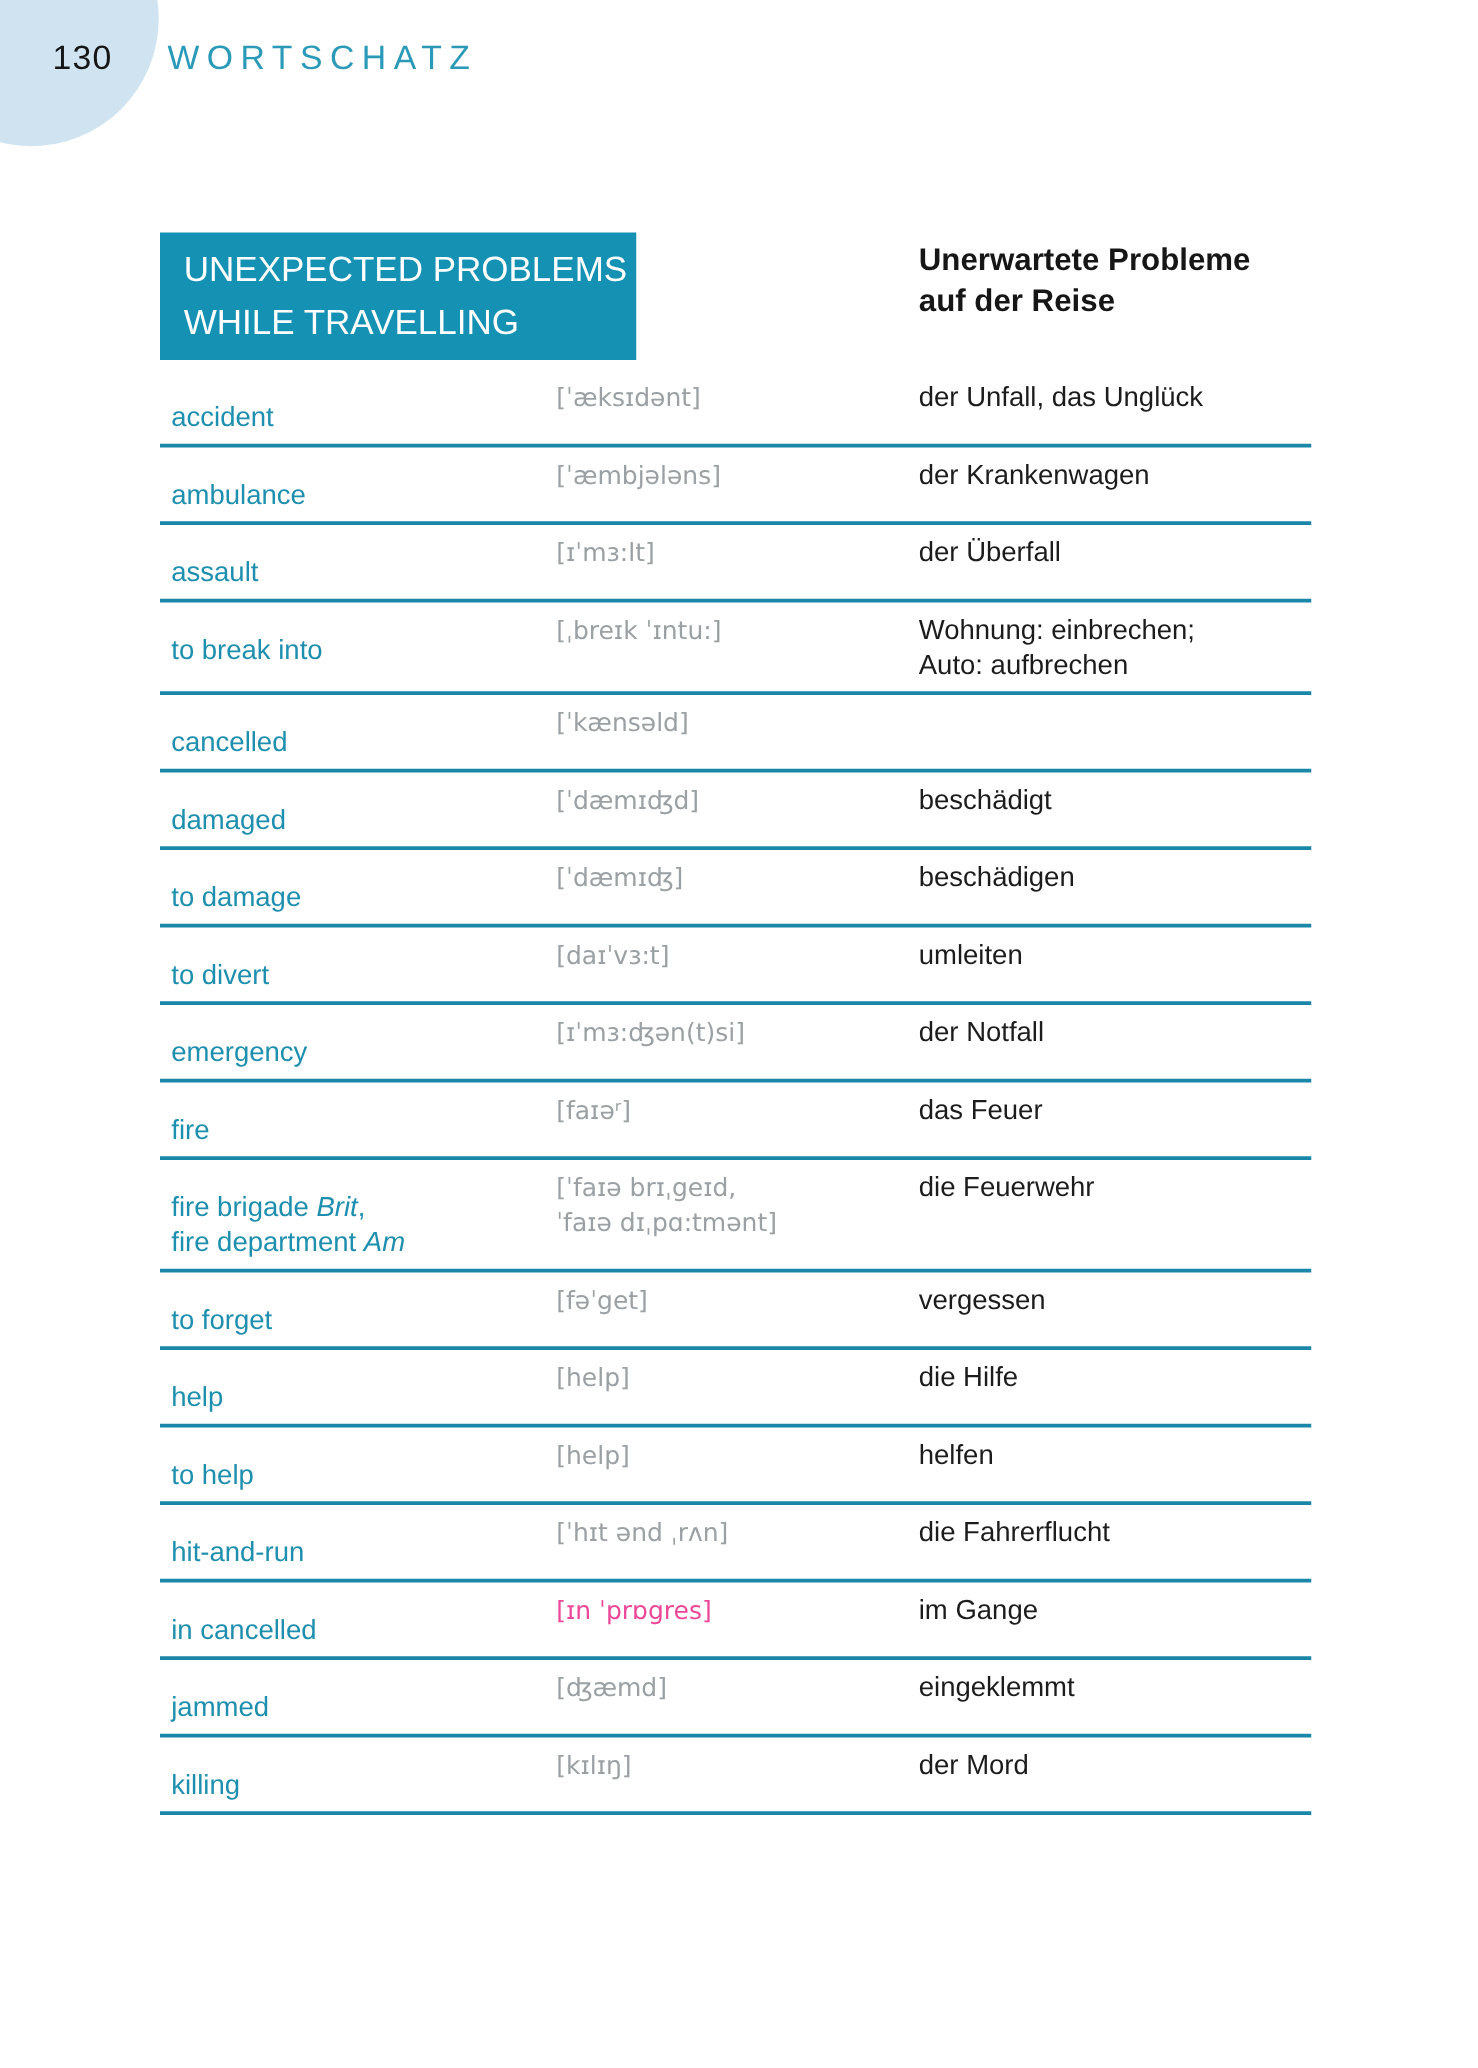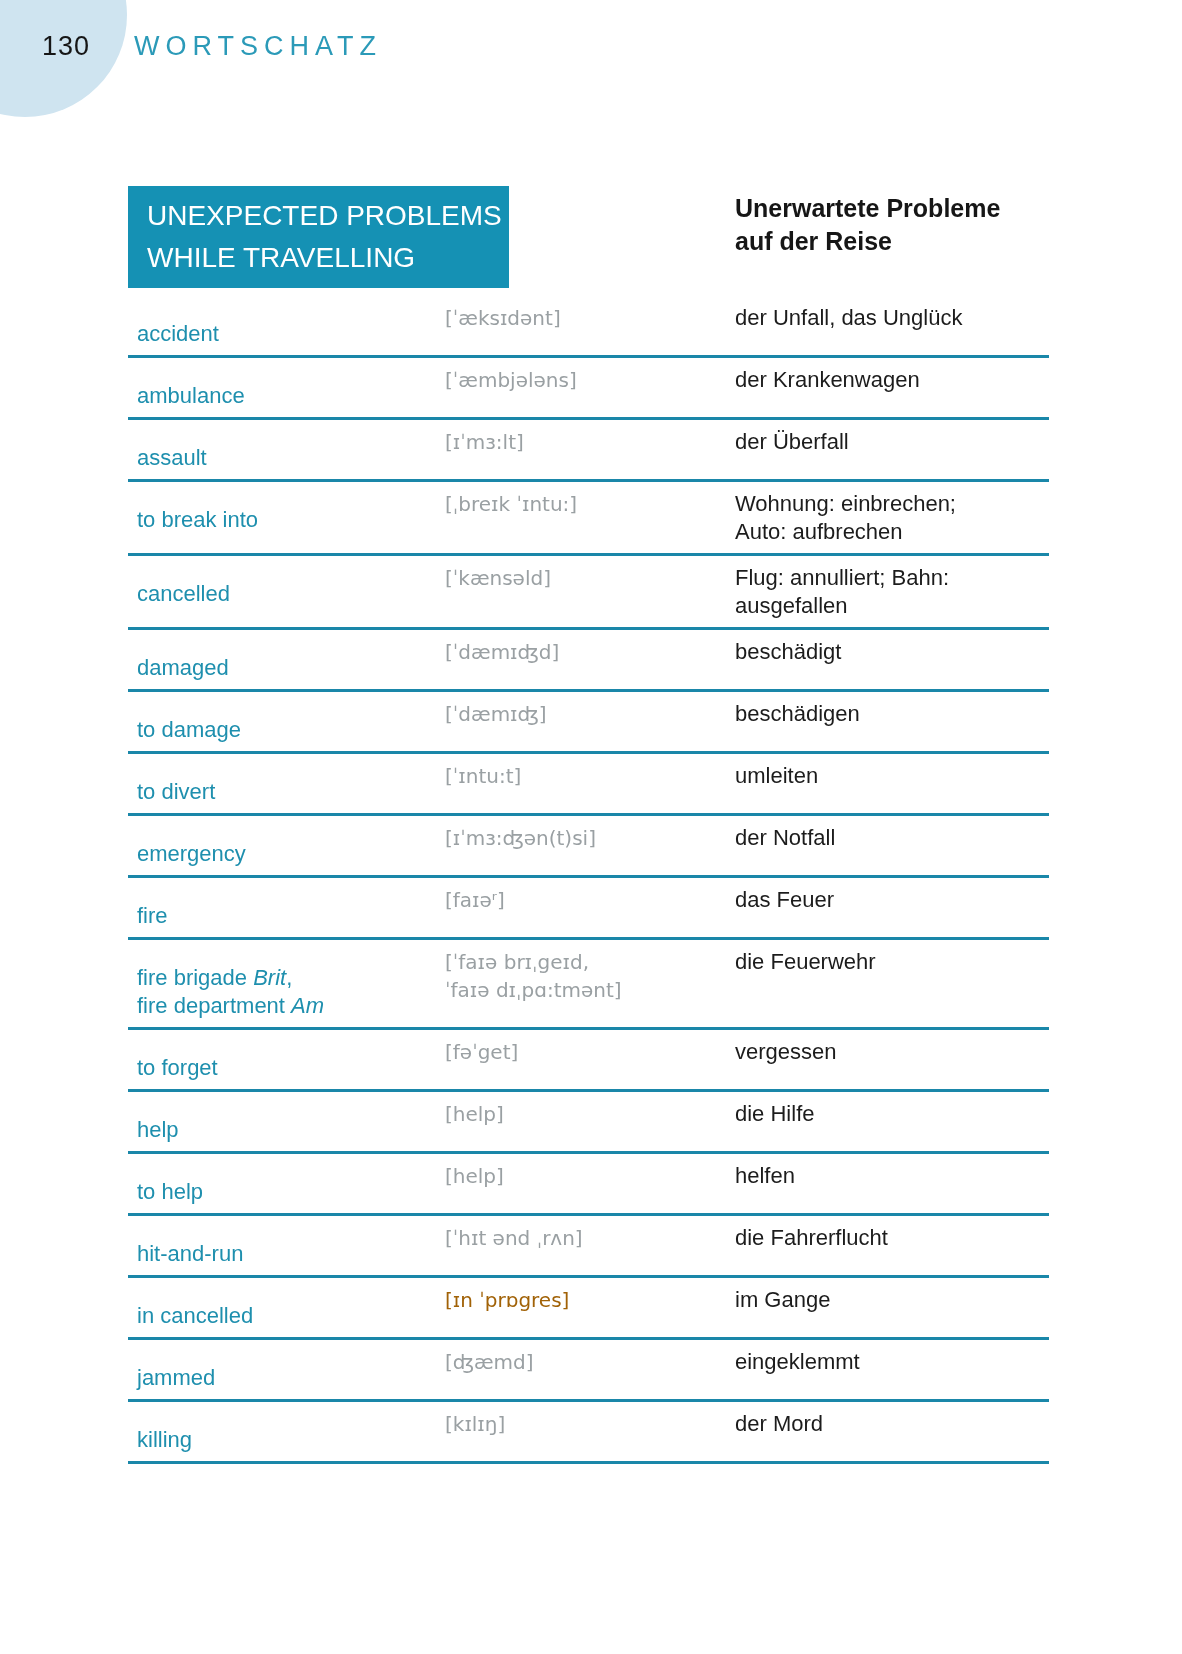--- a/index.html
+++ b/index.html
@@ -100,35 +100,34 @@
       <div class="cell de">der Überfall</div>
     </div>
     <div class="vrow" style="border-bottom: 3px solid rgb(26, 135, 169);">
       <div class="cell en" style="color: rgb(30, 143, 174);">to break into</div>
       <div class="cell ipa" style="color: rgb(154, 160, 163);">[ˌbreɪk ˈɪntu:]</div>
       <div class="cell de">Wohnung: einbrechen;<br>Auto: aufbrechen</div>
     </div>
     <div class="vrow" style="border-bottom: 3px solid rgb(26, 135, 169);">
       <div class="cell en" style="color: rgb(30, 143, 174);">cancelled</div>
       <div class="cell ipa" style="color: rgb(154, 160, 163);">[ˈkænsəld]</div>
-      <div class="cell de">Flug: annulliert; Bahn:<br>ausgefallen</div>
     </div>
     <div class="vrow" style="border-bottom: 3px solid rgb(26, 135, 169);">
       <div class="cell en" style="color: rgb(30, 143, 174);">damaged</div>
       <div class="cell ipa" style="color: rgb(154, 160, 163);">[ˈdæmɪʤd]</div>
       <div class="cell de">beschädigt</div>
     </div>
     <div class="vrow" style="border-bottom: 3px solid rgb(26, 135, 169);">
       <div class="cell en" style="color: rgb(30, 143, 174);">to damage</div>
       <div class="cell ipa" style="color: rgb(154, 160, 163);">[ˈdæmɪʤ]</div>
       <div class="cell de">beschädigen</div>
     </div>
     <div class="vrow" style="border-bottom: 3px solid rgb(26, 135, 169);">
       <div class="cell en" style="color: rgb(30, 143, 174);">to divert</div>
-      <div class="cell ipa" style="color: rgb(154, 160, 163);">[ˈɪntu:t]</div>
+      <div class="cell ipa" style="color: rgb(154, 160, 163);">[daɪˈvɜ:t]</div>
       <div class="cell de">umleiten</div>
     </div>
     <div class="vrow" style="border-bottom: 3px solid rgb(26, 135, 169);">
       <div class="cell en" style="color: rgb(30, 143, 174);">emergency</div>
       <div class="cell ipa" style="color: rgb(154, 160, 163);">[ɪˈmɜ:ʤən(t)si]</div>
       <div class="cell de">der Notfall</div>
     </div>
     <div class="vrow" style="border-bottom: 3px solid rgb(26, 135, 169);">
       <div class="cell en" style="color: rgb(30, 143, 174);">fire</div>
       <div class="cell ipa" style="color: rgb(154, 160, 163);">[faɪəʳ]</div>
@@ -154,21 +153,21 @@
       <div class="cell ipa" style="color: rgb(154, 160, 163);">[help]</div>
       <div class="cell de">helfen</div>
     </div>
     <div class="vrow" style="border-bottom: 3px solid rgb(26, 135, 169);">
       <div class="cell en" style="color: rgb(30, 143, 174);">hit-and-run</div>
       <div class="cell ipa" style="color: rgb(154, 160, 163);">[ˈhɪt ənd ˌrʌn]</div>
       <div class="cell de">die Fahrerflucht</div>
     </div>
     <div class="vrow" style="border-bottom: 3px solid rgb(26, 135, 169);">
       <div class="cell en" style="color: rgb(30, 143, 174);">in cancelled</div>
-      <div class="cell ipa" style="color: #a16207;">[ɪn ˈprɒgres]</div>
+      <div class="cell ipa" style="color: #ec4899;">[ɪn ˈprɒgres]</div>
       <div class="cell de">im Gange</div>
     </div>
     <div class="vrow" style="border-bottom: 3px solid rgb(26, 135, 169);">
       <div class="cell en" style="color: rgb(30, 143, 174);">jammed</div>
       <div class="cell ipa" style="color: rgb(154, 160, 163);">[ʤæmd]</div>
       <div class="cell de">eingeklemmt</div>
     </div>
     <div class="vrow" style="border-bottom: 3px solid rgb(26, 135, 169);">
       <div class="cell en" style="color: rgb(30, 143, 174);">killing</div>
       <div class="cell ipa" style="color: rgb(154, 160, 163);">[kɪlɪŋ]</div>

